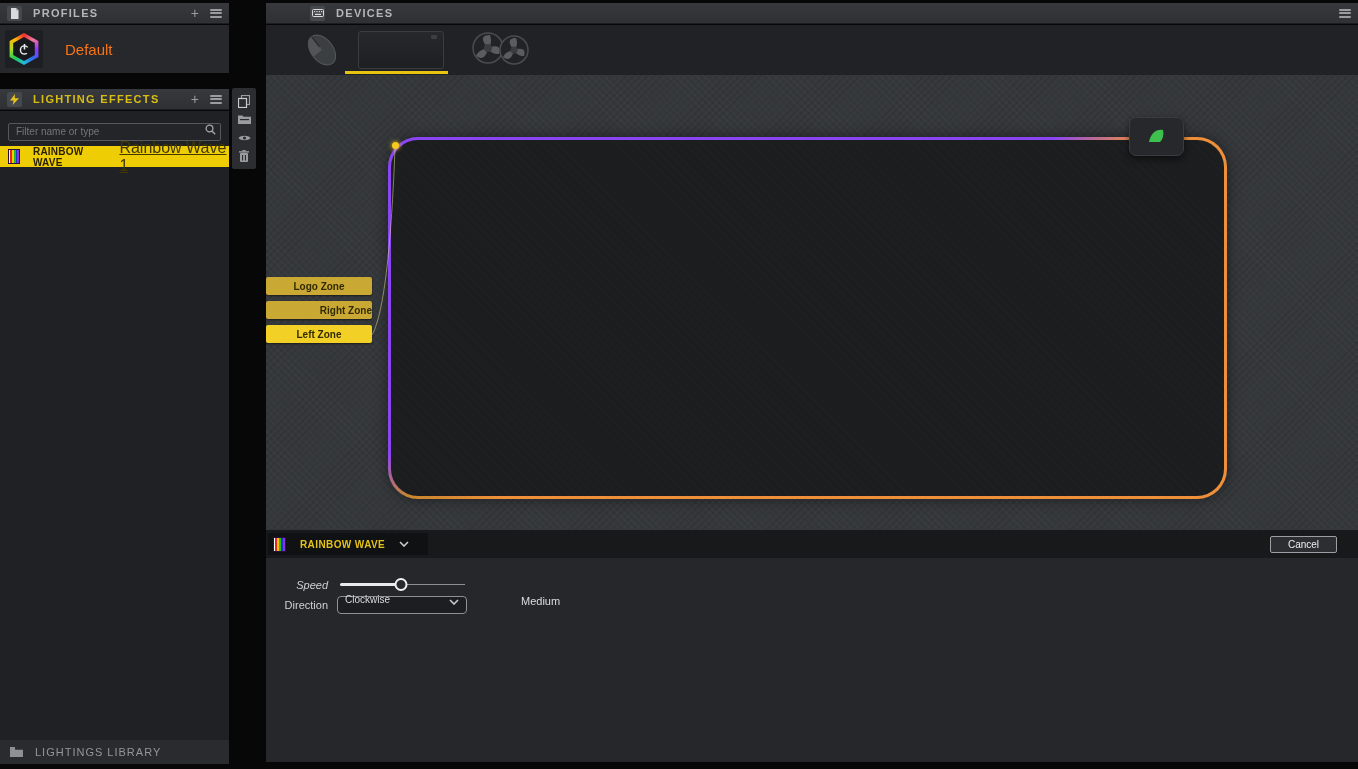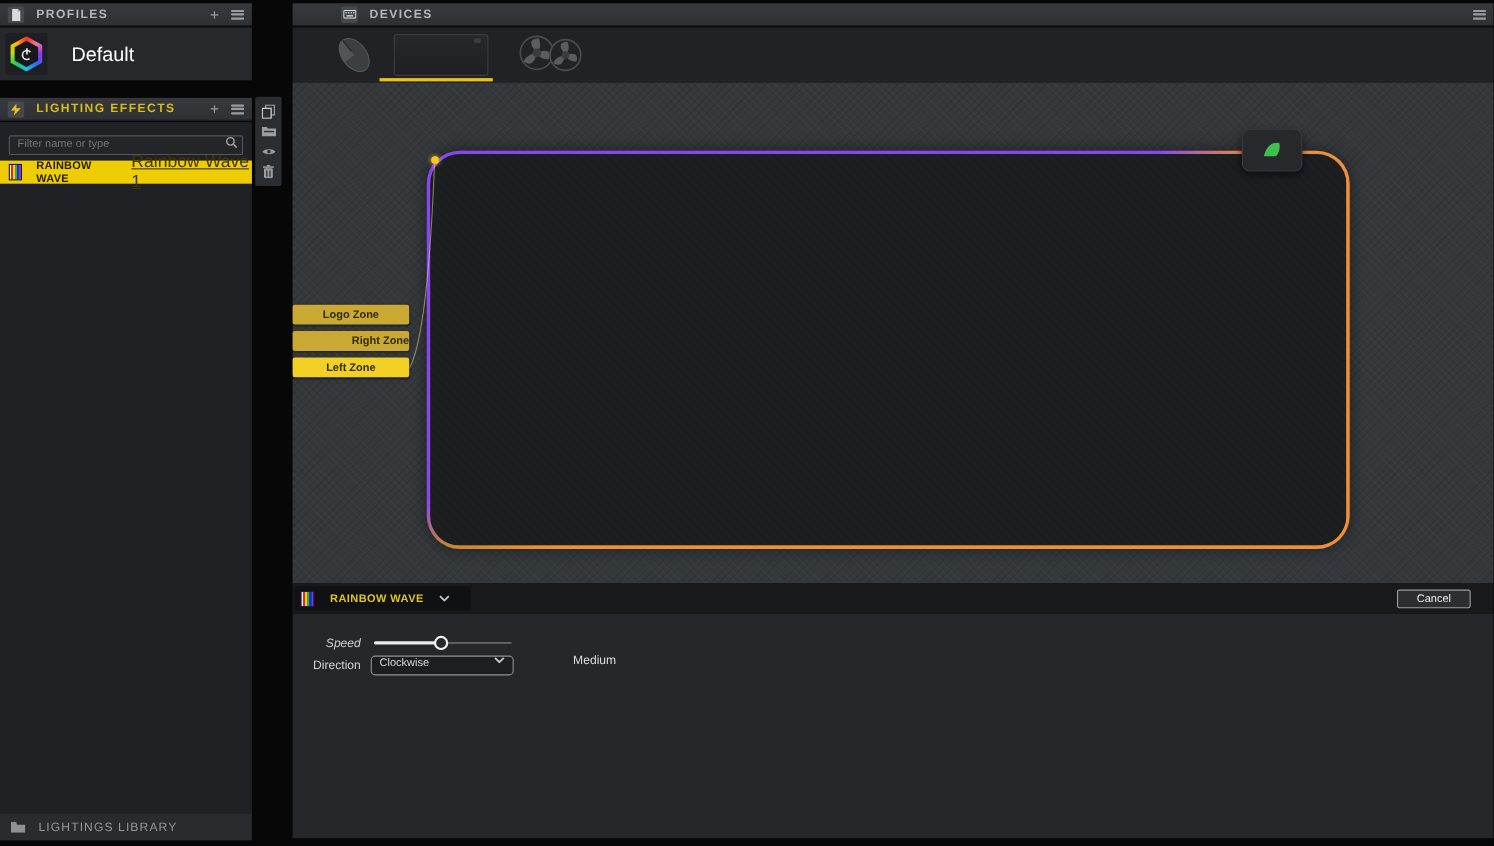--- a/index.html
+++ b/index.html
@@ -25,21 +25,21 @@
   #profiles-header { left:0; top:3px; width:229px; }
   #profiles-body { position:absolute; left:0; top:25px; width:229px; height:48px; background:#26282b; }
   .profile-row { position:absolute; left:0; top:2px; width:229px; height:44px; display:flex; align-items:center; }
   .profile-tile { width:38px; height:38px; margin-left:5px; background:#1d1f22; border-radius:2px;
     display:flex; align-items:center; justify-content:center; }
   .hexwrap { width:32px; height:32px; clip-path:polygon(50% 0,95% 25%,95% 75%,50% 100%,5% 75%,5% 25%);
     background:conic-gradient(#e33,#e79,#93f,#36e,#2bd,#2c5,#ad2,#fb0,#e33);
     display:flex; align-items:center; justify-content:center; }
   .hexinner { width:24px; height:24px; clip-path:polygon(50% 0,95% 25%,95% 75%,50% 100%,5% 75%,5% 25%);
     background:#17181b; display:flex; align-items:center; justify-content:center; }
-  .profile-name { margin-left:22px; font-size:18px; color:#ffffff; }
+  .profile-name { margin-left:22px; font-size:15px; color:#f97316; }
 
   #effects-header { left:0; top:89px; width:229px; }
   #effects-header .hdr-title { color:#d9bd17; }
   #effects-body { position:absolute; left:0; top:111px; width:229px; height:629px; background:#1f2124; }
   .filter-wrap { position:absolute; left:8px; top:10px; width:213px; height:18px; }
   .filter-input { width:100%; height:100%; background:#232528; border:1px solid #55585b; border-radius:2px;
     color:#aab; font-size:10px; padding:0 22px 0 7px; outline:none; }
   .filter-input::placeholder { color:#73777a; }
   .filter-search { position:absolute; right:5px; top:3px; }
   .effect-row { position:absolute; left:0; top:35px; width:229px; height:21px; background:#efcd05;
@@ -108,21 +108,21 @@
   .ed-label { position:absolute; font-size:11px; color:#cfd2d4; text-align:right; width:62px; }
   #speed-label { left:0; top:21px;font-style:italic; }
   #direction-label { left:-12px; top:41px; width:74px; }
   #slider { position:absolute; left:74px; top:20px; width:125px; height:13px; }
   #slider-track { position:absolute; left:0; top:6px; width:100%; height:1px; background:#8d9093; }
   #slider-fill { position:absolute; left:0; top:5px; height:3px; background:#e9eaeb; border-radius:2px; }
   #slider-thumb { position:absolute; top:0; width:13px; height:13px; border-radius:50%;
     background:#27292c; border:2px solid #f0f1f2; transform:translateX(-50%); }
   #speed-value { position:absolute; left:211px; top:37px; font-size:11px; color:#dcdee0;padding-left:44px; }
   #direction-select { position:absolute; left:71px; top:38px; width:130px; height:18px; background:#1c1e21;
-    border:1px solid #8e9296; border-radius:4px; display:flex; align-items:flex-start; padding:0 7px; }
+    border:1px solid #8e9296; border-radius:4px; display:flex; align-items:flex-end; padding:8px 7px; }
   #direction-value { font-size:10px; color:#d8dadc; flex:1; }
 </style>
 </head>
 <body>
 
 <div id="app">
 
   <div class="panel-header" id="profiles-header">
     <span class="hdr-iconbox">
       <svg width="9" height="11" viewBox="0 0 9 11">

